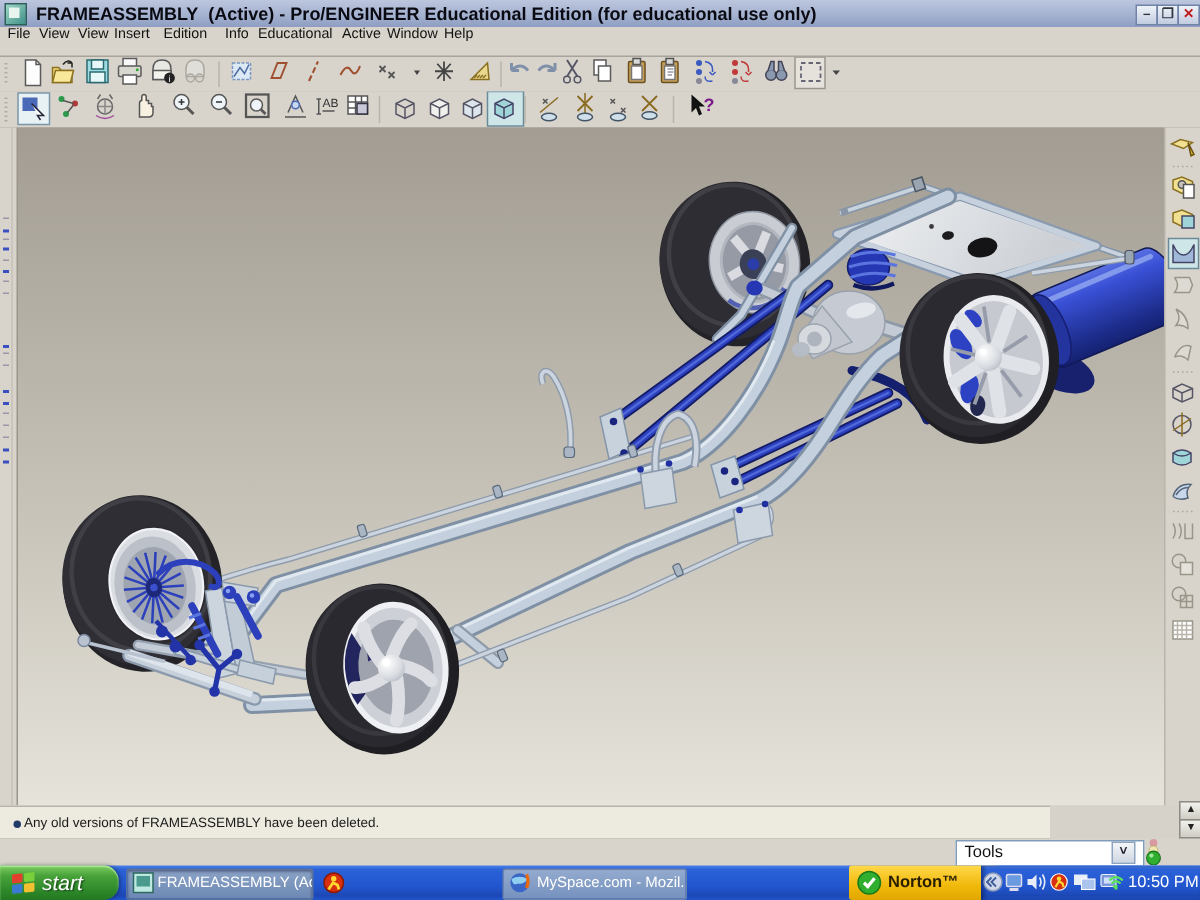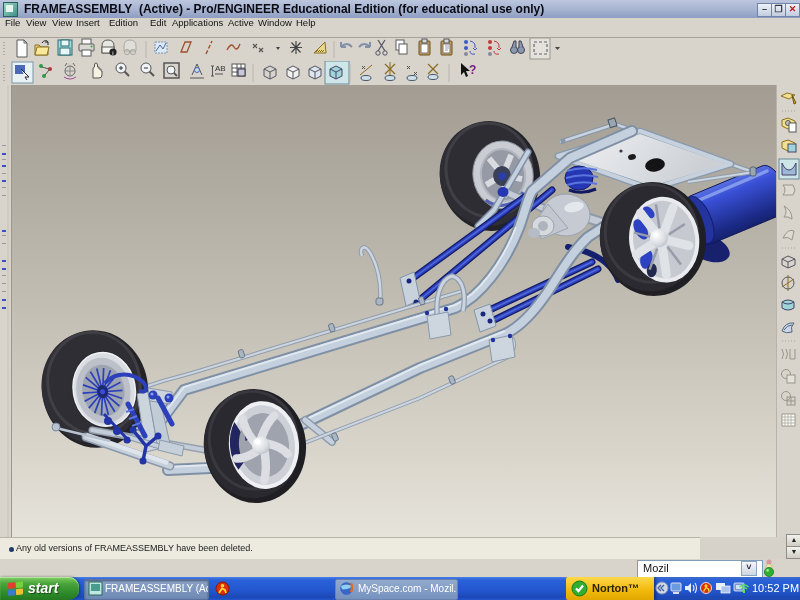--- a/index.html
+++ b/index.html
@@ -17,21 +17,21 @@
 #viewport{left:12px;top:85px;width:764px;height:452px;overflow:hidden}
 #righttb{left:776px;top:85px;width:24px;height:452px;background:#d8d4cc;border-left:1px solid #b8b4ac}
 #msgbar{left:0;top:537px;width:700px;height:21px;background:#edebe0;border-top:1px solid #b8b4aa;border-bottom:1px solid #8e8a84}
 #msgtxt{left:16px;top:5px;font-size:9px;color:#1a1a1a}
 #bullet{left:9px;top:9px;width:5px;height:5px;border-radius:50%;background:#223a66}
 #statusbar{left:0;top:559px;width:800px;height:18px;background:#d8d4cc}
 #combo{left:637px;top:560px;width:119px;height:15px;background:#fff;border:1px solid #7f9db9;font-size:11px;color:#111;padding:1px 0 0 5px}
 #combobtn{left:741px;top:561px;width:14px;height:13px;background:linear-gradient(#f4f6f8,#cfd6e2);border:1px solid #8da4c0;text-align:center;line-height:11px;font-size:9px;color:#223;font-weight:bold}
 #taskbar{left:0;top:577px;width:800px;height:23px;background:linear-gradient(#4a80e8 0%,#2b62d8 12%,#2256cf 60%,#1c48b4 88%,#2256cf 100%)}
 #startbtn{left:0;top:577px;width:79px;height:23px;background:linear-gradient(#7ece62 0%,#48a33a 30%,#2f8a2b 70%,#237820 100%);border-radius:0 10px 10px 0;box-shadow:inset 0 1px 1px #b8e8a0,1px 0 3px rgba(0,0,0,.4)}
-#startbtn span{position:absolute;left:28px;top:3px;color:#fff;font-size:14px;font-weight:bold;font-style:italic;text-shadow:1px 1px 1px rgba(0,0,0,.5)}
+#startbtn span{position:absolute;left:28px;top:3px;color:#fff;font-size:14px;font-weight:normal;font-style:italic;text-shadow:1px 1px 1px rgba(0,0,0,.5)}
 .titem{top:579px;height:19px;border-radius:2px;font-size:11px;color:#fff;white-space:nowrap;overflow:hidden}
 #ti1{left:84px;width:123px;background:linear-gradient(#8ba3c6,#6d89b4);box-shadow:inset 0 1px 2px rgba(0,0,30,.45);border:1px solid #5a729c}
 #ti2{left:211px;width:120px;background:linear-gradient(#93aace,#7592be);border:1px solid #6a82ac}
 #ti3{left:335px;width:121px;background:linear-gradient(#93aace,#7592be);border:1px solid #6a82ac}
 .tl{position:absolute;top:3px;font-size:10px;color:#fff}
 #norton{left:566px;top:577px;width:100px;height:23px;background:linear-gradient(#ffd84a,#f0b80a 60%,#e0a800);border-radius:2px}
 #norton span{position:absolute;left:26px;top:5px;font-size:11px;color:#2a1e00;font-weight:bold}
 #tray{left:654px;top:577px;width:146px;height:23px;background:linear-gradient(#4a80e8 0%,#2b62d8 12%,#2256cf 60%,#1c48b4 88%,#2256cf 100%);box-shadow:inset 2px 0 3px rgba(0,0,30,.4)}
 #clock{left:752px;top:582px;font-size:11px;color:#fff}
 #spinners{left:786px;top:534px;width:14px;height:23px}
@@ -46,22 +46,22 @@
   <div id="title-txt" class="abs">FRAMEASSEMBLY&nbsp; (Active) - Pro/ENGINEER Educational Edition (for educational use only)</div>
   <div class="abs wbtn" style="left:757px">–</div>
   <div class="abs wbtn" style="left:771px">❐</div>
   <div class="abs wbtn" style="left:785px;color:#c01818">✕</div>
   <div id="menubar" class="abs"></div>
   <span class="mi" style="left:5px">File</span>
     <span class="mi" style="left:26px">View</span>
     <span class="mi" style="left:52px">View</span>
     <span class="mi" style="left:76px">Insert</span>
     <span class="mi" style="left:109px">Edition</span>
-    <span class="mi" style="left:150px">Edit</span>
-    <span class="mi" style="left:172px">Applications</span>
+    <span class="mi" style="left:150px">Info</span>
+    <span class="mi" style="left:172px">Educational</span>
     <span class="mi" style="left:228px">Active</span>
     <span class="mi" style="left:258px">Window</span>
     <span class="mi" style="left:296px">Help</span>
   <div id="tb1" class="abs"><svg width="800" height="23" id="tb1svg">
         <path d="M4,4 l0,15" stroke="#b0aca4" stroke-width="2" stroke-dasharray="1,2"></path>
         <g transform="translate(15,0)">
           <path d="M2,2 L9,2 L12,5 L12,19 L2,19 Z" fill="#fdfdfd" stroke="#5a5a5a"></path>
           <path d="M9,2 L9,5 L12,5" fill="none" stroke="#5a5a5a"></path>
         </g>
         <g transform="translate(34,0)">
@@ -571,21 +571,21 @@
         <g transform="translate(3,327)">
           <rect x="2" y="2" width="13" height="12" fill="#fff" stroke="#999589"></rect>
           <path d="M2,5 l13,0 M2,8 l13,0 M2,11 l13,0 M5,2 l0,12 M8,2 l0,12 M11,2 l0,12" stroke="#b8b4aa"></path>
         </g>
       </svg></div>
   <div id="msgbar" class="abs">
       <div id="bullet" class="abs"></div>
       <div id="msgtxt" class="abs">Any old versions of FRAMEASSEMBLY have been deleted.</div>
     </div>
   <div id="statusbar" class="abs"></div>
-  <div id="combo" class="abs">Mozil</div>
+  <div id="combo" class="abs">Tools</div>
   <div id="combobtn" class="abs">˅</div>
   <svg class="abs" style="left:760px;top:558px" width="18" height="19">
       <circle cx="9" cy="4" r="2.6" fill="#d89aa0"></circle>
       <circle cx="9" cy="9" r="3" fill="#efe7b0" stroke="#b0a860" stroke-width=".5"></circle>
       <circle cx="9" cy="14" r="4.6" fill="#2fae2f" stroke="#187018" stroke-width=".7"></circle>
       <circle cx="7.6" cy="12.4" r="1.4" fill="#9fe89f"></circle>
     </svg>
   <div id="spinners" class="abs">
       <div class="spin" style="top:0">▲</div>
       <div class="spin" style="top:12px">▼</div>
@@ -641,13 +641,13 @@
       <circle cx="51" cy="5.8" r="1.5" fill="#ffd832"></circle>
       <path d="M48.6,11.5 L51,7.5 L53.4,9 L54,11.5" stroke="#ffd832" stroke-width="1.4" fill="none"></path>
     <rect x="61" y="3" width="9" height="7" fill="#e8eef8"></rect>
       <rect x="66" y="6" width="9" height="7" fill="#aac4ee" stroke="#fff" stroke-width=".7"></rect>
     <rect x="79" y="3" width="10" height="8" rx="1" fill="#7a98d8" stroke="#e8eef8" stroke-width=".8"></rect>
       <rect x="81" y="5" width="6" height="4" fill="#d0e0ff"></rect>
     <path d="M87,11 L89,11 M86,9 Q89,6 92,9 M84.5,7 Q89,2.5 93.5,7" stroke="#5ae25a" stroke-width="1.5" fill="none"></path>
       <rect x="88" y="10" width="2" height="3" fill="#5ae25a"></rect>
 
   </svg>
-  <div id="clock" class="abs">10:52 PM</div>
+  <div id="clock" class="abs">10:50 PM</div>
 </div>
 </body></html>

